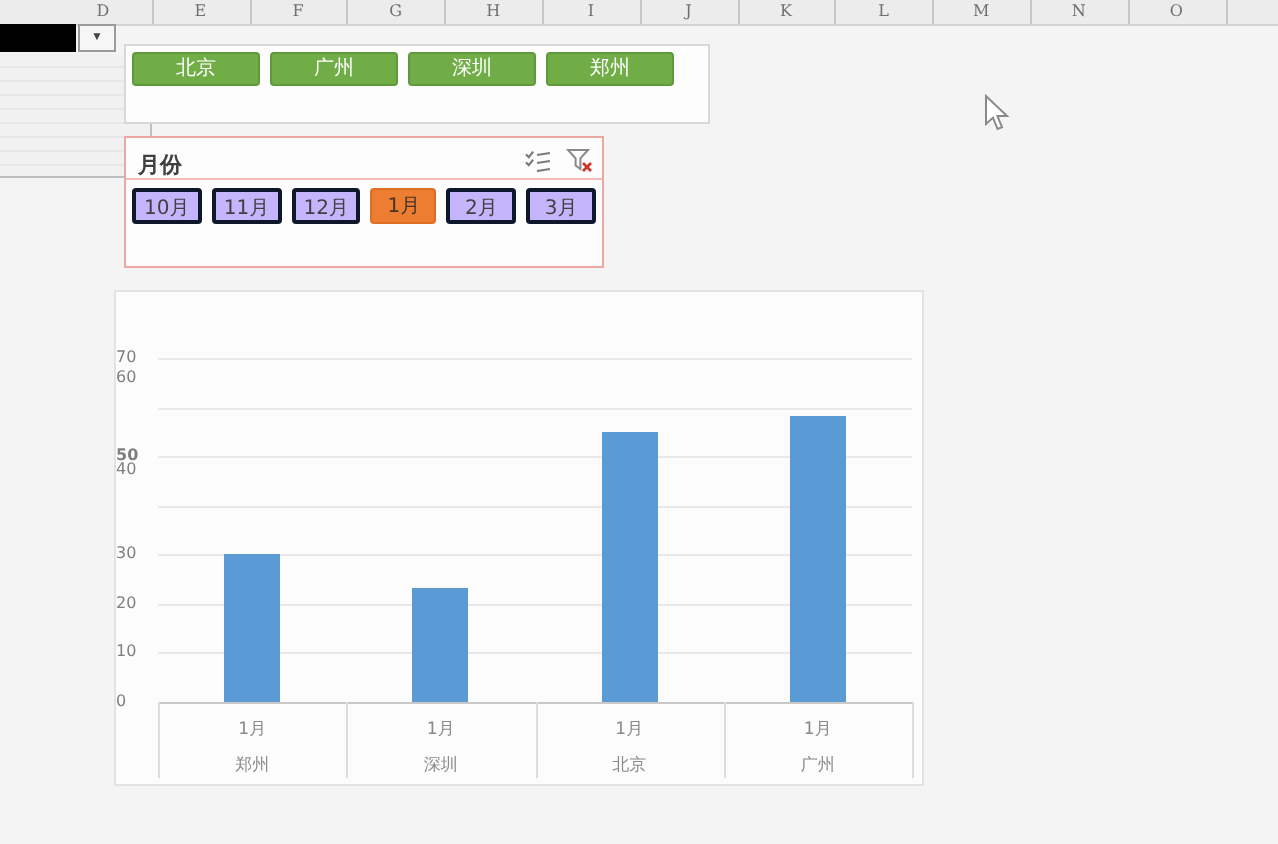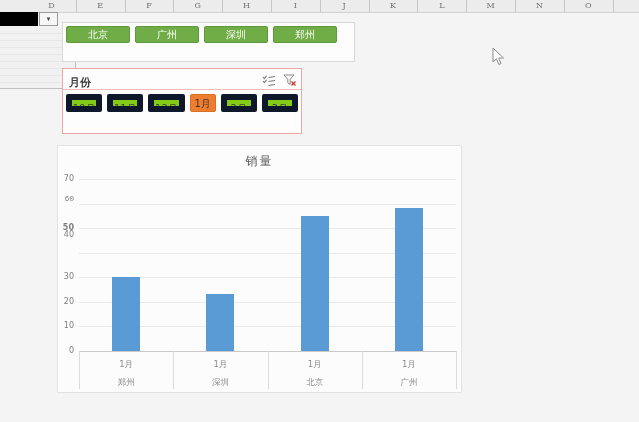--- a/index.html
+++ b/index.html
@@ -23,31 +23,31 @@
   .slicer.month{left:62px;top:68px;width:240px;height:66px;border:1px solid #eba8a2;}
   .slicer-head{position:relative;height:17px;padding:2px 4px 0 6px;}
   .slicer.month .slicer-head{border-bottom:1px solid #f2bcb8;height:18px;}
   .slicer-title{font-size:11px;font-weight:bold;color:#3f3f3f;}
   .head-icons{position:absolute;right:5px;top:2px;display:flex;gap:8px;align-items:center;}
   .hicon{display:inline-block;cursor:pointer;}
   .slicer-items{display:flex;gap:5px;padding:3px 3px 0 3px;}
   .sbtn{height:17px;box-sizing:border-box;border-radius:2px;font-size:10px;text-align:center;
        line-height:16px;cursor:pointer;overflow:hidden;white-space:nowrap;}
   .sbtn.green{width:64px;background:#70ad47;border:1px solid #60993c;color:#fff;}
-  .sbtn.mon{flex:1;background:#84cc16;border:6px solid #0f172a;color:#404040;height:18px;line-height:17px;}
+  .sbtn.mon{flex:1;background:#c4b5fd;border:2px solid #0f172a;color:#404040;height:18px;line-height:17px;}
   .sbtn.mon.sel{background:#ed7d31;border:1px solid #dd6f24;color:#46342a;}
   .srow{display:flex;gap:5px;padding:0 3px;margin-top:4px;}
   .chart{position:absolute;left:57px;top:145px;width:405px;height:248px;background:#fcfcfc;
        border:1px solid #e3e3e3;box-sizing:border-box;}
   .chart-title{position:absolute;left:0;top:7px;width:100%;text-align:center;font-size:12px;
        color:#595959;letter-spacing:2px;}
   .plot{position:absolute;left:0;top:0;width:100%;height:100%;}
   .grid{position:absolute;height:1px;background:#e9e9e9;}
   .axis{position:absolute;height:1px;background:#c9c9c9;}
-  .ylab{position:absolute;left:0;width:16px;text-align:right;font-size:8px;color:#7f7f7f;}
+  .ylab{position:absolute;left:0;width:16px;font-size:8px;color:#7f7f7f;}
   .vsep{position:absolute;width:1px;height:38px;background:#dcdcdc;}
   .bar{position:absolute;width:28px;background:#5b9bd5;}
   .cat{position:absolute;text-align:center;font-size:8.5px;color:#8a8a8a;}
   .cursor{position:absolute;left:492px;top:47px;}
 </style>
 </head>
 <body>
 
 <div>
 
@@ -113,35 +113,34 @@
           <div class="sbtn mon">11月</div>
           <div class="sbtn mon">12月</div>
           <div class="sbtn mon sel">1月</div>
           <div class="sbtn mon">2月</div>
           <div class="sbtn mon">3月</div>
         </div>
       </div>
   </div>
 
   <div class="chart">
-    <div class="chart-title">销量</div>
     <div class="plot" id="plot">
         <div class="ylab" style="top: 200px;">0</div>
         <div class="grid" style="left: 21px; top: 180.429px; width: 377px;"></div>
         <div class="ylab" style="top: 175.429px;">10</div>
         <div class="grid" style="left: 21px; top: 155.857px; width: 377px;"></div>
         <div class="ylab" style="top: 150.857px;">20</div>
         <div class="grid" style="left: 21px; top: 131.286px; width: 377px;"></div>
         <div class="ylab" style="top: 126.286px;">30</div>
         <div class="grid" style="left: 21px; top: 106.714px; width: 377px;"></div>
         <div class="ylab" style="top: 84px;">40</div>
         <div class="grid" style="left: 21px; top: 82.1429px; width: 377px;"></div>
         <div class="ylab" style="top: 77.1429px; font-weight: bold;">50</div>
         <div class="grid" style="left: 21px; top: 57.5714px; width: 377px;"></div>
-        <div class="ylab" style="top: 48px; font-family: Liberation Mono, monospace;">60</div>
+        <div class="ylab" style="top: 38px;">60</div>
         <div class="grid" style="left: 21px; top: 33px; width: 377px;"></div>
         <div class="ylab" style="top: 28px;">70</div>
         <div class="axis" style="left: 21px; top: 205px; width: 377px;"></div>
         <div class="vsep" style="left: 21px; top: 205px;"></div>
         <div class="vsep" style="left: 115.25px; top: 205px;"></div>
         <div class="vsep" style="left: 209.5px; top: 205px;"></div>
         <div class="vsep" style="left: 303.75px; top: 205px;"></div>
         <div class="vsep" style="left: 398px; top: 205px;"></div>
         <div class="bar" style="left: 54.125px; top: 131.286px; height: 73.7143px; background: rgb(91, 155, 213);"></div>
         <div class="bar" style="left: 148.375px; top: 148.486px; height: 56.5143px; background: rgb(91, 155, 213);"></div>

